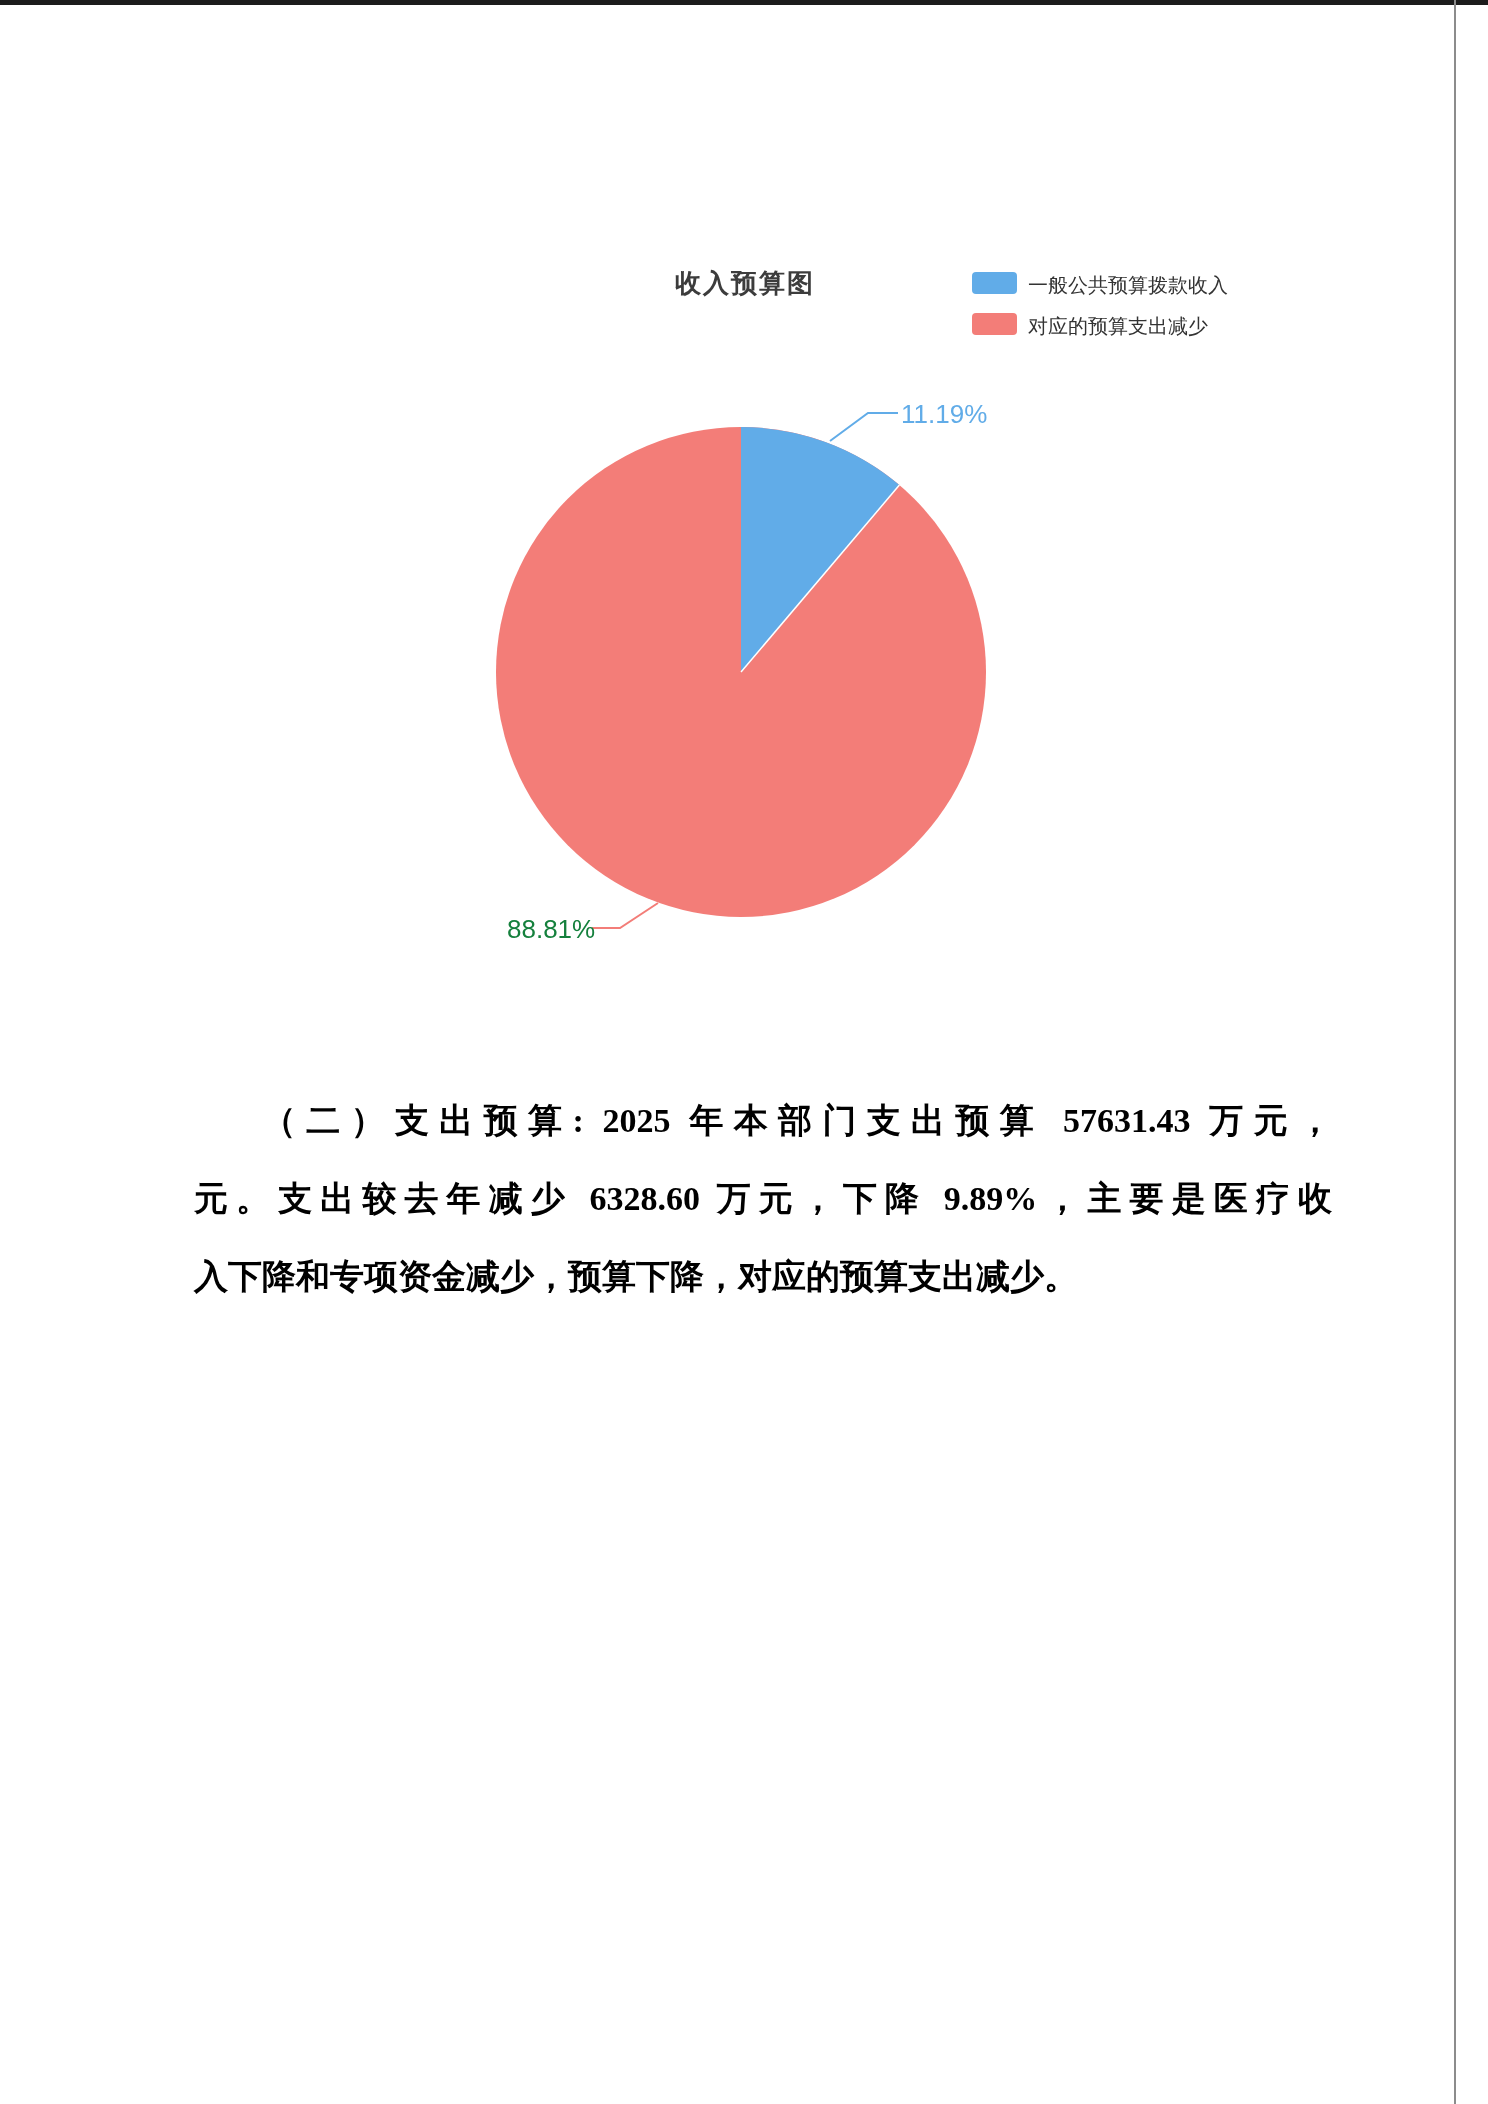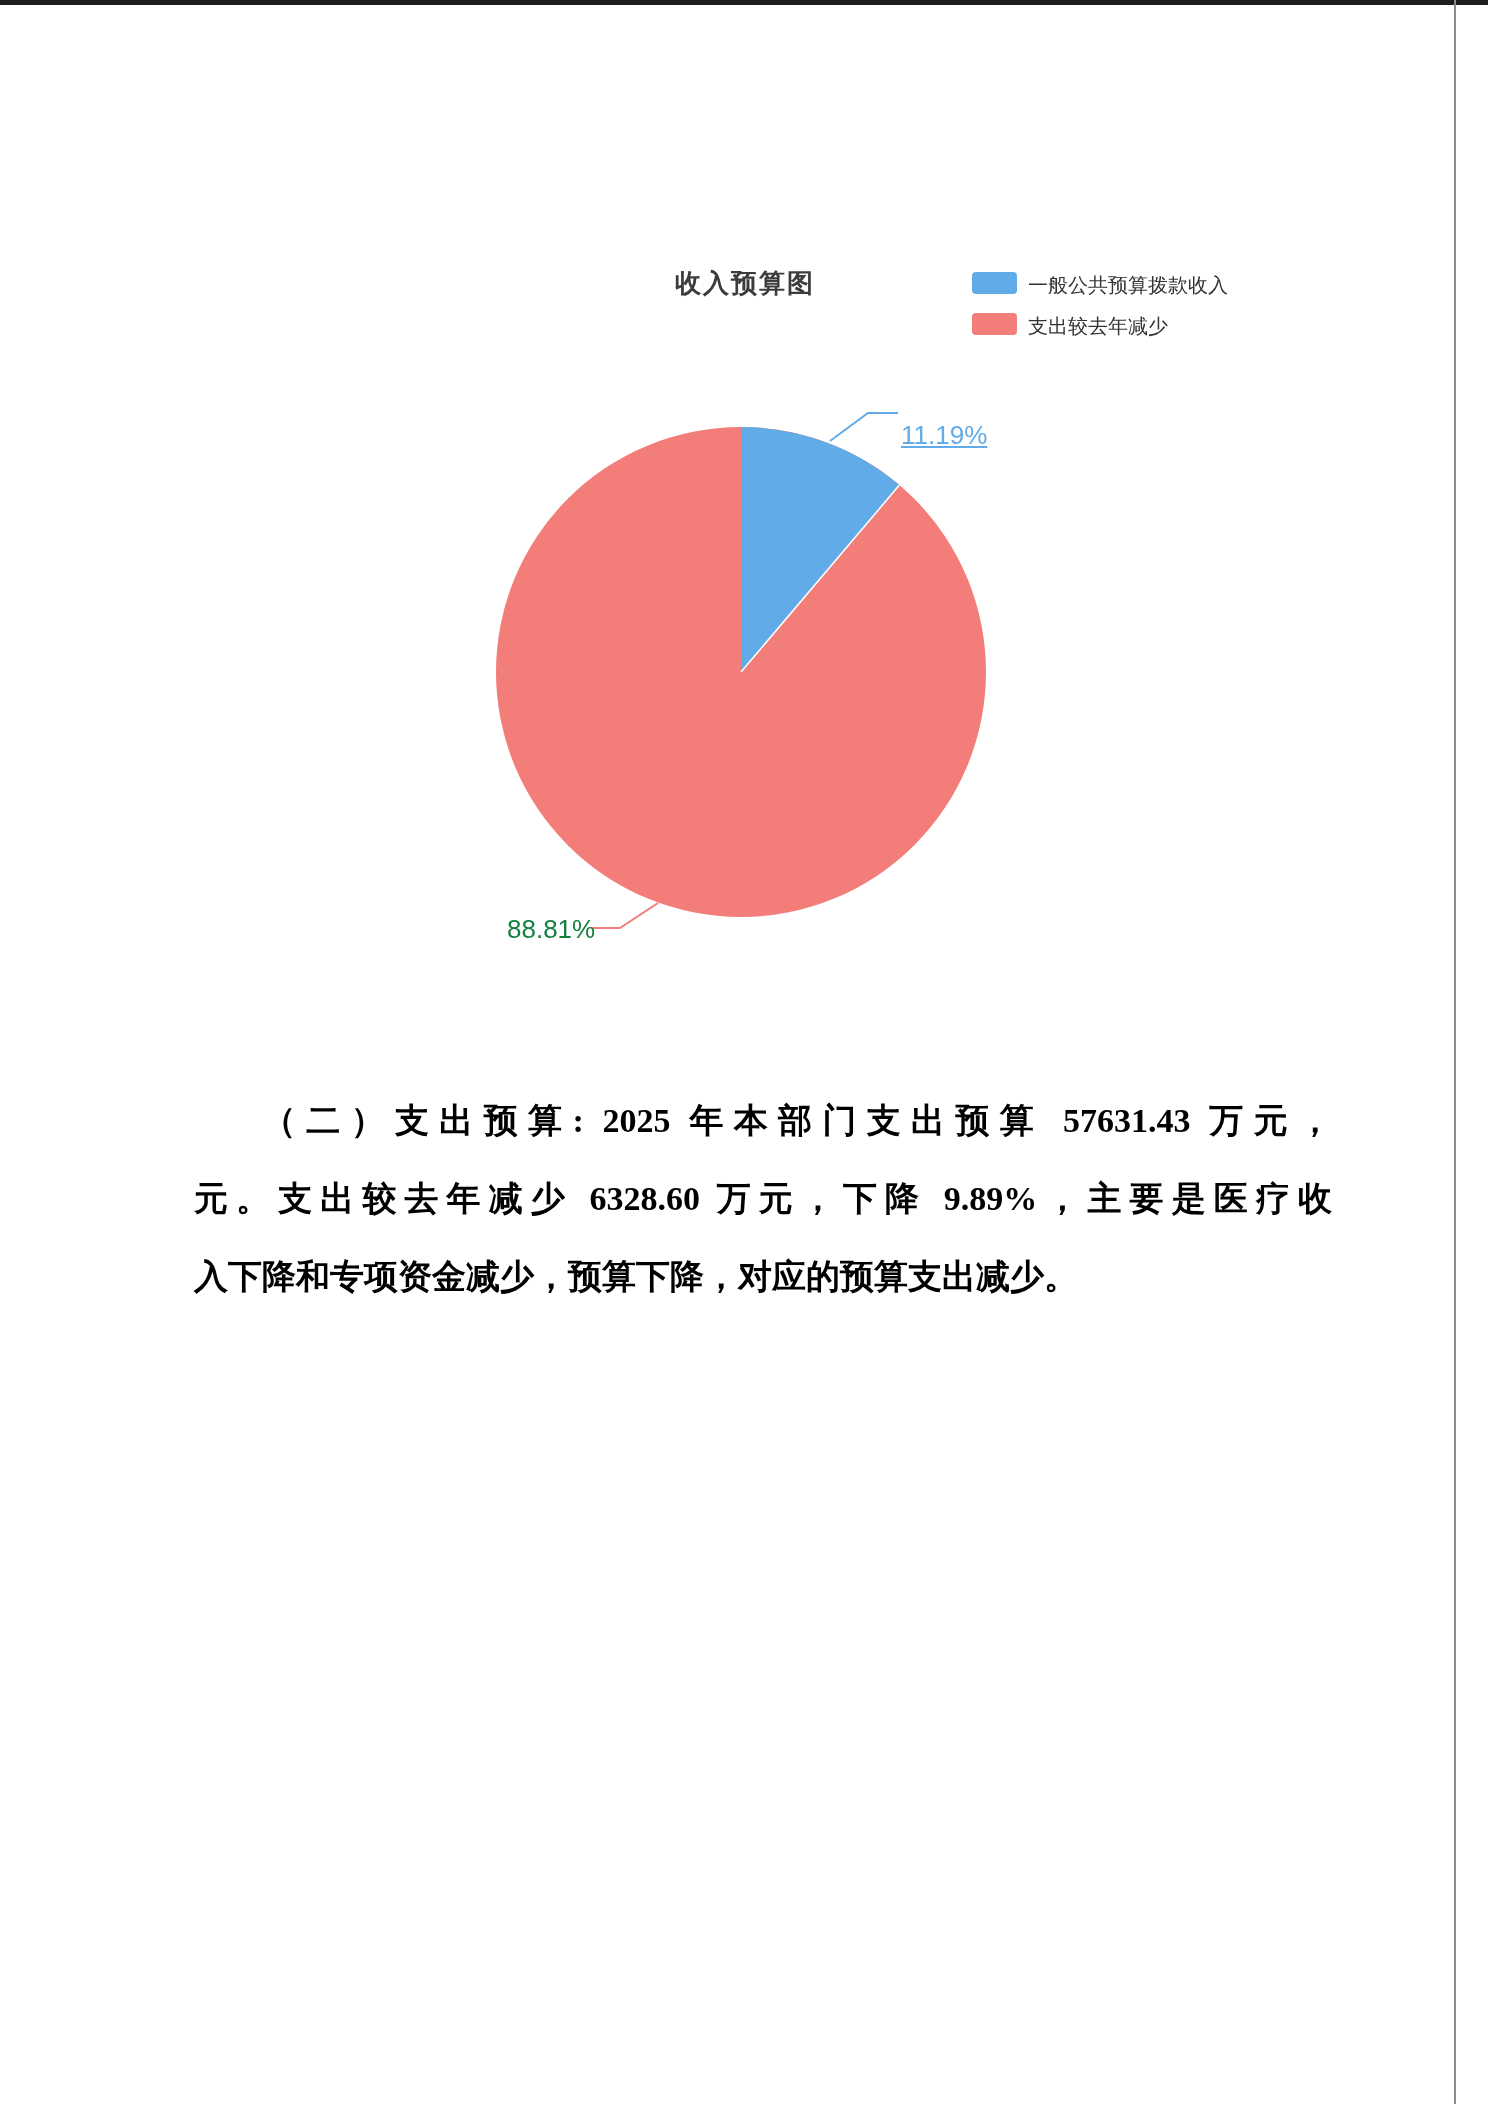--- a/index.html
+++ b/index.html
@@ -63,21 +63,21 @@
   
   #pie-svg {
     position: absolute;
     left: 0; top: 0;
   }
   .pie-label {
     position: absolute;
     font-size: 26px;
     white-space: nowrap;
   }
-  .pie-label.blue { left: 901px; top: 420px; text-decoration: underline; }
+  .pie-label.blue { left: 901px; top: 399px; }
   .pie-label.red  { left: 507px; top: 914px; }
   
   .paragraph {
     position: absolute;
     left: 194px; top: 1082px;
     width: 1138px;
     font-family: "Liberation Serif", "DejaVu Serif", serif;
     font-size: 34px;
     line-height: 78px;
     color: #000000;
@@ -101,21 +101,21 @@
 
 <div class="chart-title">收入预算图</div>
 
 <div class="legend">
   <div class="legend-item">
     <span class="legend-swatch" id="swatch-0" style="background: rgb(97, 172, 232);"></span>
     <span class="legend-label">一般公共预算拨款收入</span>
   </div>
   <div class="legend-item">
     <span class="legend-swatch" id="swatch-1" style="background: rgb(243, 125, 120);"></span>
-    <span class="legend-label">支出较去年减少</span>
+    <span class="legend-label">对应的预算支出减少</span>
   </div>
 </div>
 
 <svg id="pie-svg" width="1488" height="2104" viewBox="0 0 1488 2104">
     <circle cx="741" cy="672" r="245" fill="#F37D78"></circle>
     <path d="M 741,672 L 741,427 A 245,245 0 0 1 899.4,485.1 Z" fill="#61ACE8"></path>
     <line x1="741" y1="672" x2="899.4" y2="485.1" stroke="#ffffff" stroke-width="1.5"></line>
     <polyline points="830,441 868,413 898,413" fill="none" stroke="#61ACE8" stroke-width="2"></polyline>
     <polyline points="658,903 620,928 592,928" fill="none" stroke="#F37D78" stroke-width="2"></polyline>
   </svg>

